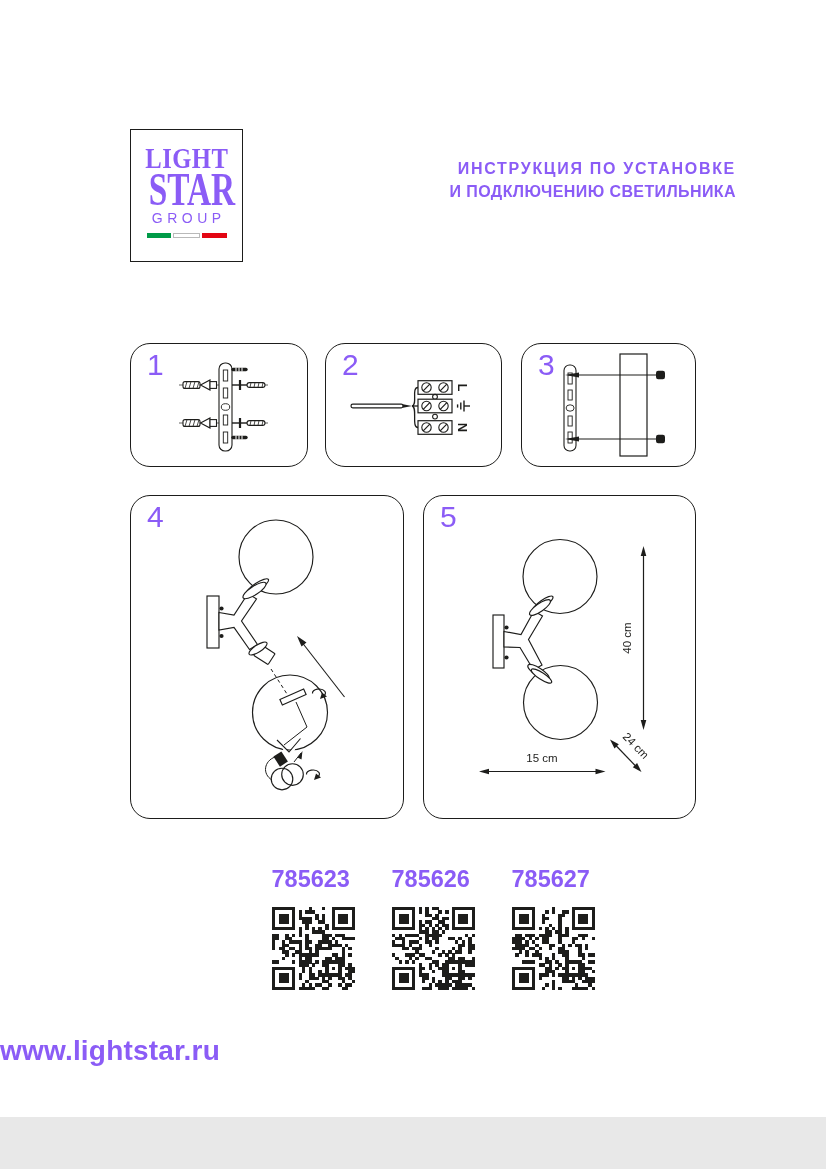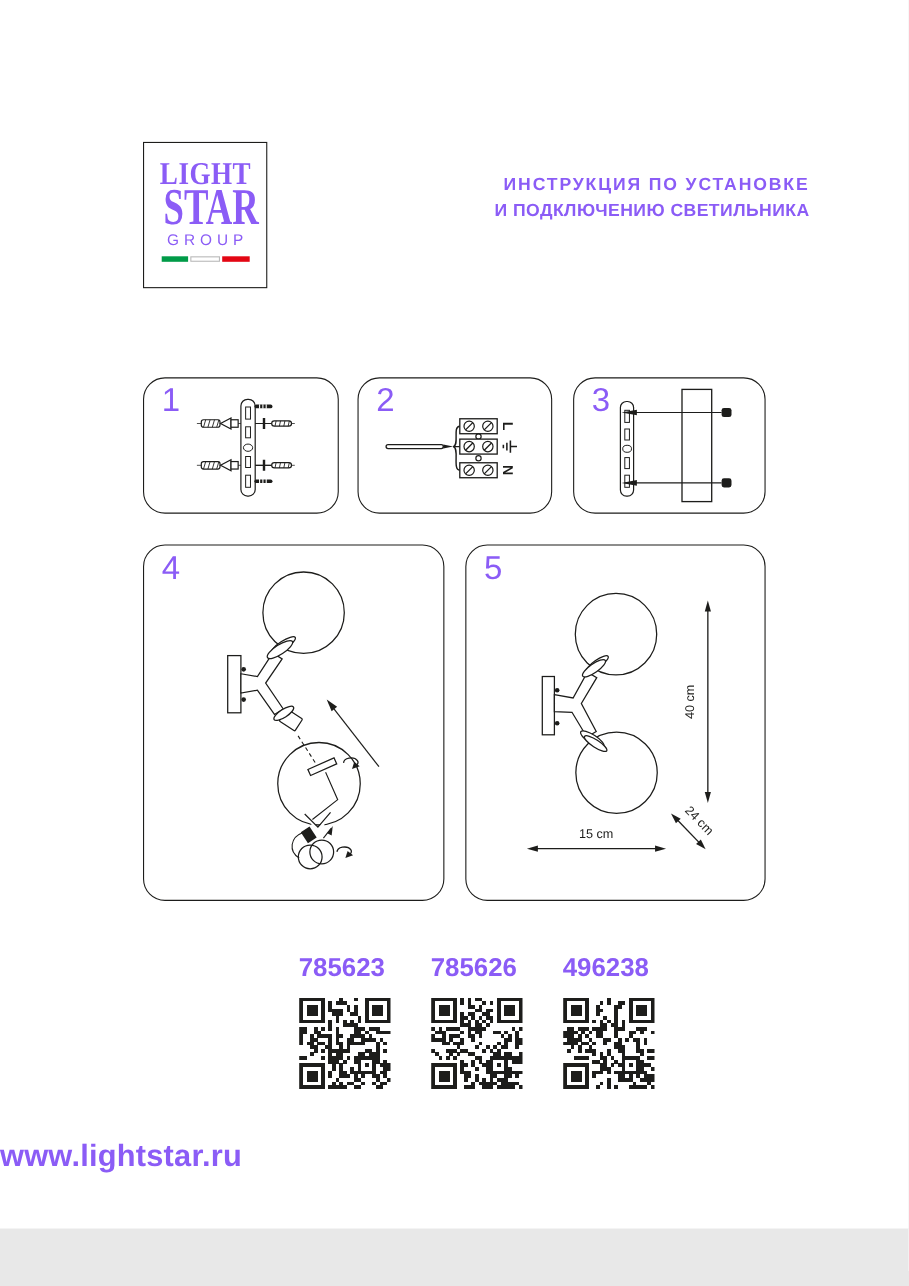--- a/index.html
+++ b/index.html
@@ -918,21 +918,21 @@
               <rect x="18" y="24" width="1.02" height="1.02"></rect>
               <rect x="19" y="24" width="1.02" height="1.02"></rect>
               <rect x="20" y="24" width="1.02" height="1.02"></rect>
               <rect x="21" y="24" width="1.02" height="1.02"></rect>
               <rect x="22" y="24" width="1.02" height="1.02"></rect>
               <rect x="24" y="24" width="1.02" height="1.02"></rect>
             </g>
           </svg></div>
     </div>
     <div class="article-col">
-      <span class="article-code">496238</span>
+      <span class="article-code">785627</span>
       <div class="qr"><svg width="83" height="83" viewBox="0 0 25 25" shape-rendering="crispEdges">
             <g fill="#1d1d1b">
               <rect x="0" y="0" width="1.02" height="1.02"></rect>
               <rect x="1" y="0" width="1.02" height="1.02"></rect>
               <rect x="2" y="0" width="1.02" height="1.02"></rect>
               <rect x="3" y="0" width="1.02" height="1.02"></rect>
               <rect x="4" y="0" width="1.02" height="1.02"></rect>
               <rect x="5" y="0" width="1.02" height="1.02"></rect>
               <rect x="6" y="0" width="1.02" height="1.02"></rect>
               <rect x="12" y="0" width="1.02" height="1.02"></rect>

